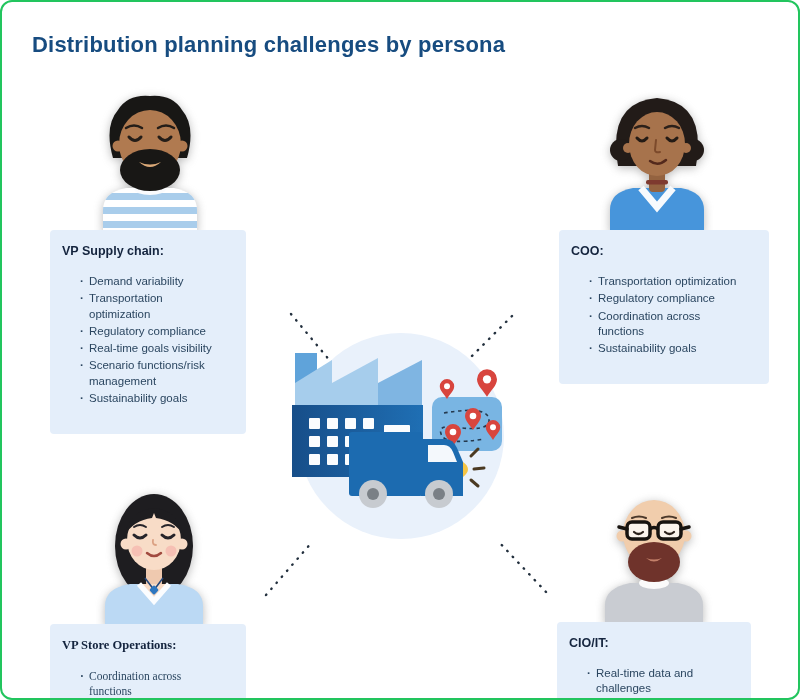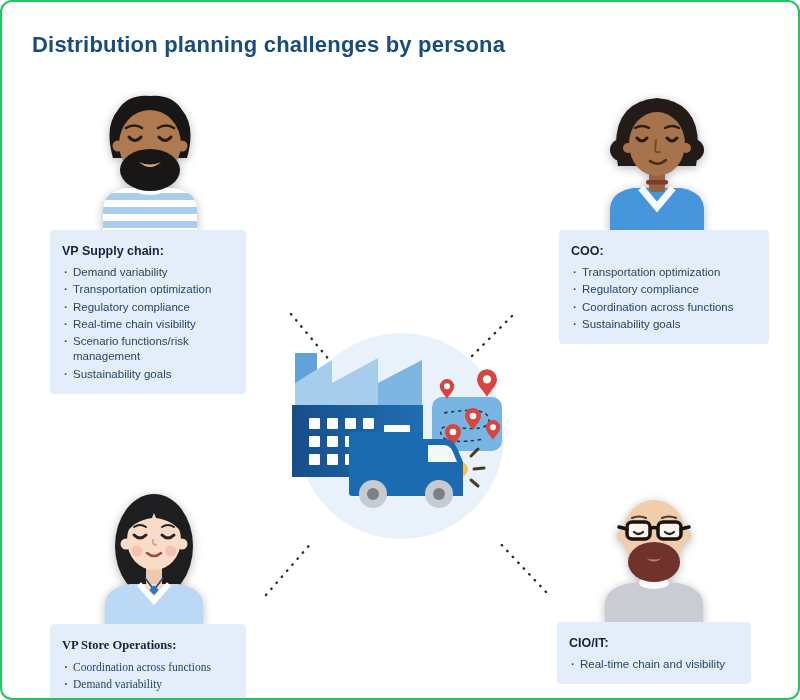--- a/index.html
+++ b/index.html
@@ -21,21 +21,21 @@
   .avatar-br{left:592px;top:476px;}
   .persona-card{
     position:absolute;background:#E4EEFA;border-radius:4px;
     padding:14px 12px 12px;box-sizing:border-box;z-index:3;
   }
   .card-tl{left:48px;top:228px;width:196px;}
   .card-tr{left:557px;top:228px;width:210px;}
   .card-bl{left:48px;top:622px;width:196px;font-family:Liberation Serif, serif;}
   .card-br{left:555px;top:620px;width:194px;}
   .persona-card h2{margin:0 0 7px 0;font-size:12.5px;font-weight:700;color:#14243E;}
-  .persona-card ul{margin:0;padding:0;list-style:none;}
+  .persona-card ul{margin:16px;padding:0;list-style:none;}
   .persona-card li{
     position:relative;font-size:11.5px;line-height:1.33;color:#2B4660;
     padding-left:11px;margin-top:2px;
   }
   .persona-card li::before{content:"\00B7";position:absolute;left:2px;font-weight:700;color:#2B4660;}
 </style>
 </head>
 <body>
 
 <div id="canvas">
@@ -145,21 +145,21 @@
     <path d="M69 51 Q75 58 81 51" stroke="#241D18" stroke-width="3" stroke-linecap="round" fill="none"></path>
     <ellipse cx="60" cy="84" rx="30" ry="21" fill="#181715"></ellipse>
     <path d="M49 76 Q60 86 71 76 Q60 81 49 76 Z" fill="#D9A877"></path>
   </svg>
   <div class="persona-card card-tl">
     <h2>VP Supply chain:</h2>
     <ul>
         <li>Demand variability</li>
         <li>Transportation optimization</li>
         <li>Regulatory compliance</li>
-        <li>Real-time chain visibility</li>
+        <li>Real-time goals visibility</li>
         <li>Scenario functions/risk management</li>
         <li>Sustainability goals</li>
       </ul>
   </div>
 
   <svg class="avatar avatar-tr" viewBox="0 0 120 146">
     <path d="M13 146 L13 124 Q13 106 36 102 L84 102 Q107 106 107 124 L107 146 Z" fill="#4795DB"></path>
     <rect x="52" y="82" width="16" height="24" rx="4" fill="#946340"></rect>
     <path d="M44 102 L60 121 L76 102" stroke="#F7FAFD" stroke-width="7" fill="none"></path>
     <rect x="49" y="94" width="22" height="4.5" rx="2" fill="#7E3A2F"></rect>
@@ -233,17 +233,17 @@
       <rect x="64" y="44" width="23" height="17" rx="5" fill="#FBF4EC" stroke="#17130F" stroke-width="3.5"></rect>
       <path d="M56 51 Q60 48 64 51" stroke="#17130F" stroke-width="3.5" fill="none"></path>
       <path d="M33 51 L25 49 M87 51 L95 49" stroke="#17130F" stroke-width="3.5" stroke-linecap="round" fill="none"></path>
     </g>
     <path d="M40 54 Q44.5 58 49 54" stroke="#2B211A" stroke-width="2.2" stroke-linecap="round" fill="none"></path>
     <path d="M71 54 Q75.5 58 80 54" stroke="#2B211A" stroke-width="2.2" stroke-linecap="round" fill="none"></path>
   </svg>
   <div class="persona-card card-br">
     <h2>CIO/IT:</h2>
     <ul>
-        <li>Real-time chain and visibility</li>
+        <li>Real-time data and challenges</li>
       </ul>
   </div>
 
 </div>
 
 </body></html>

